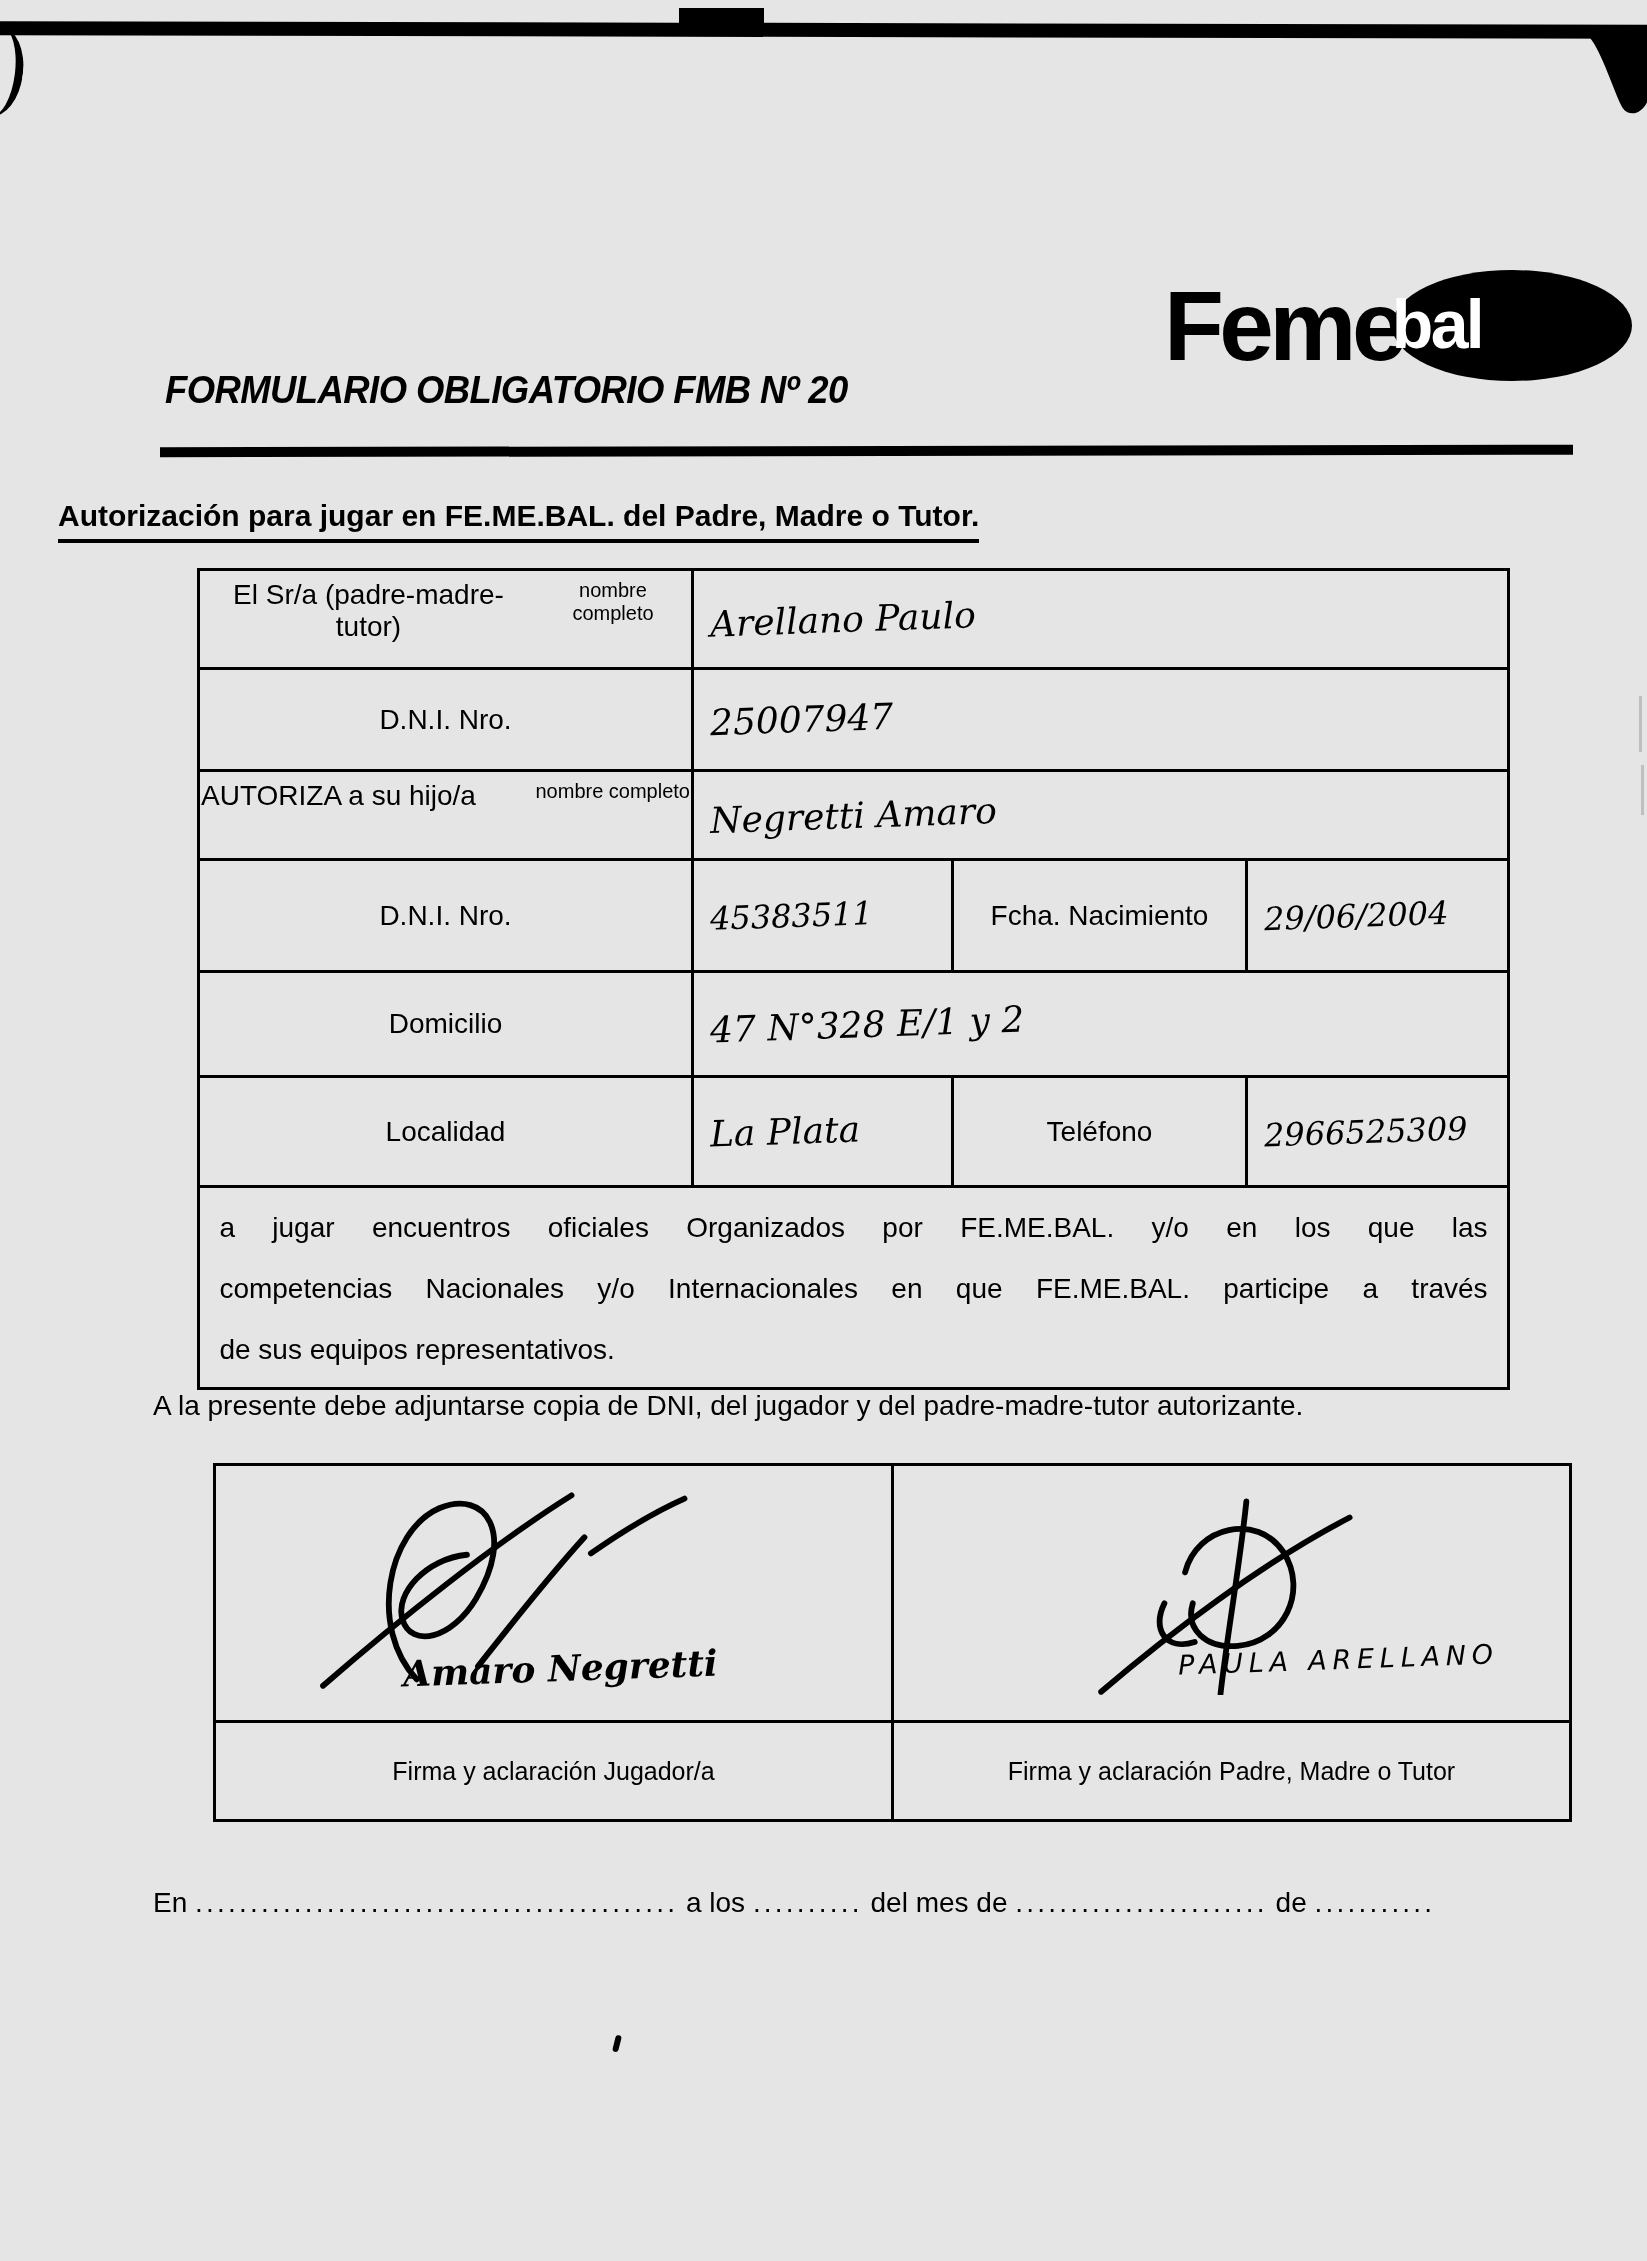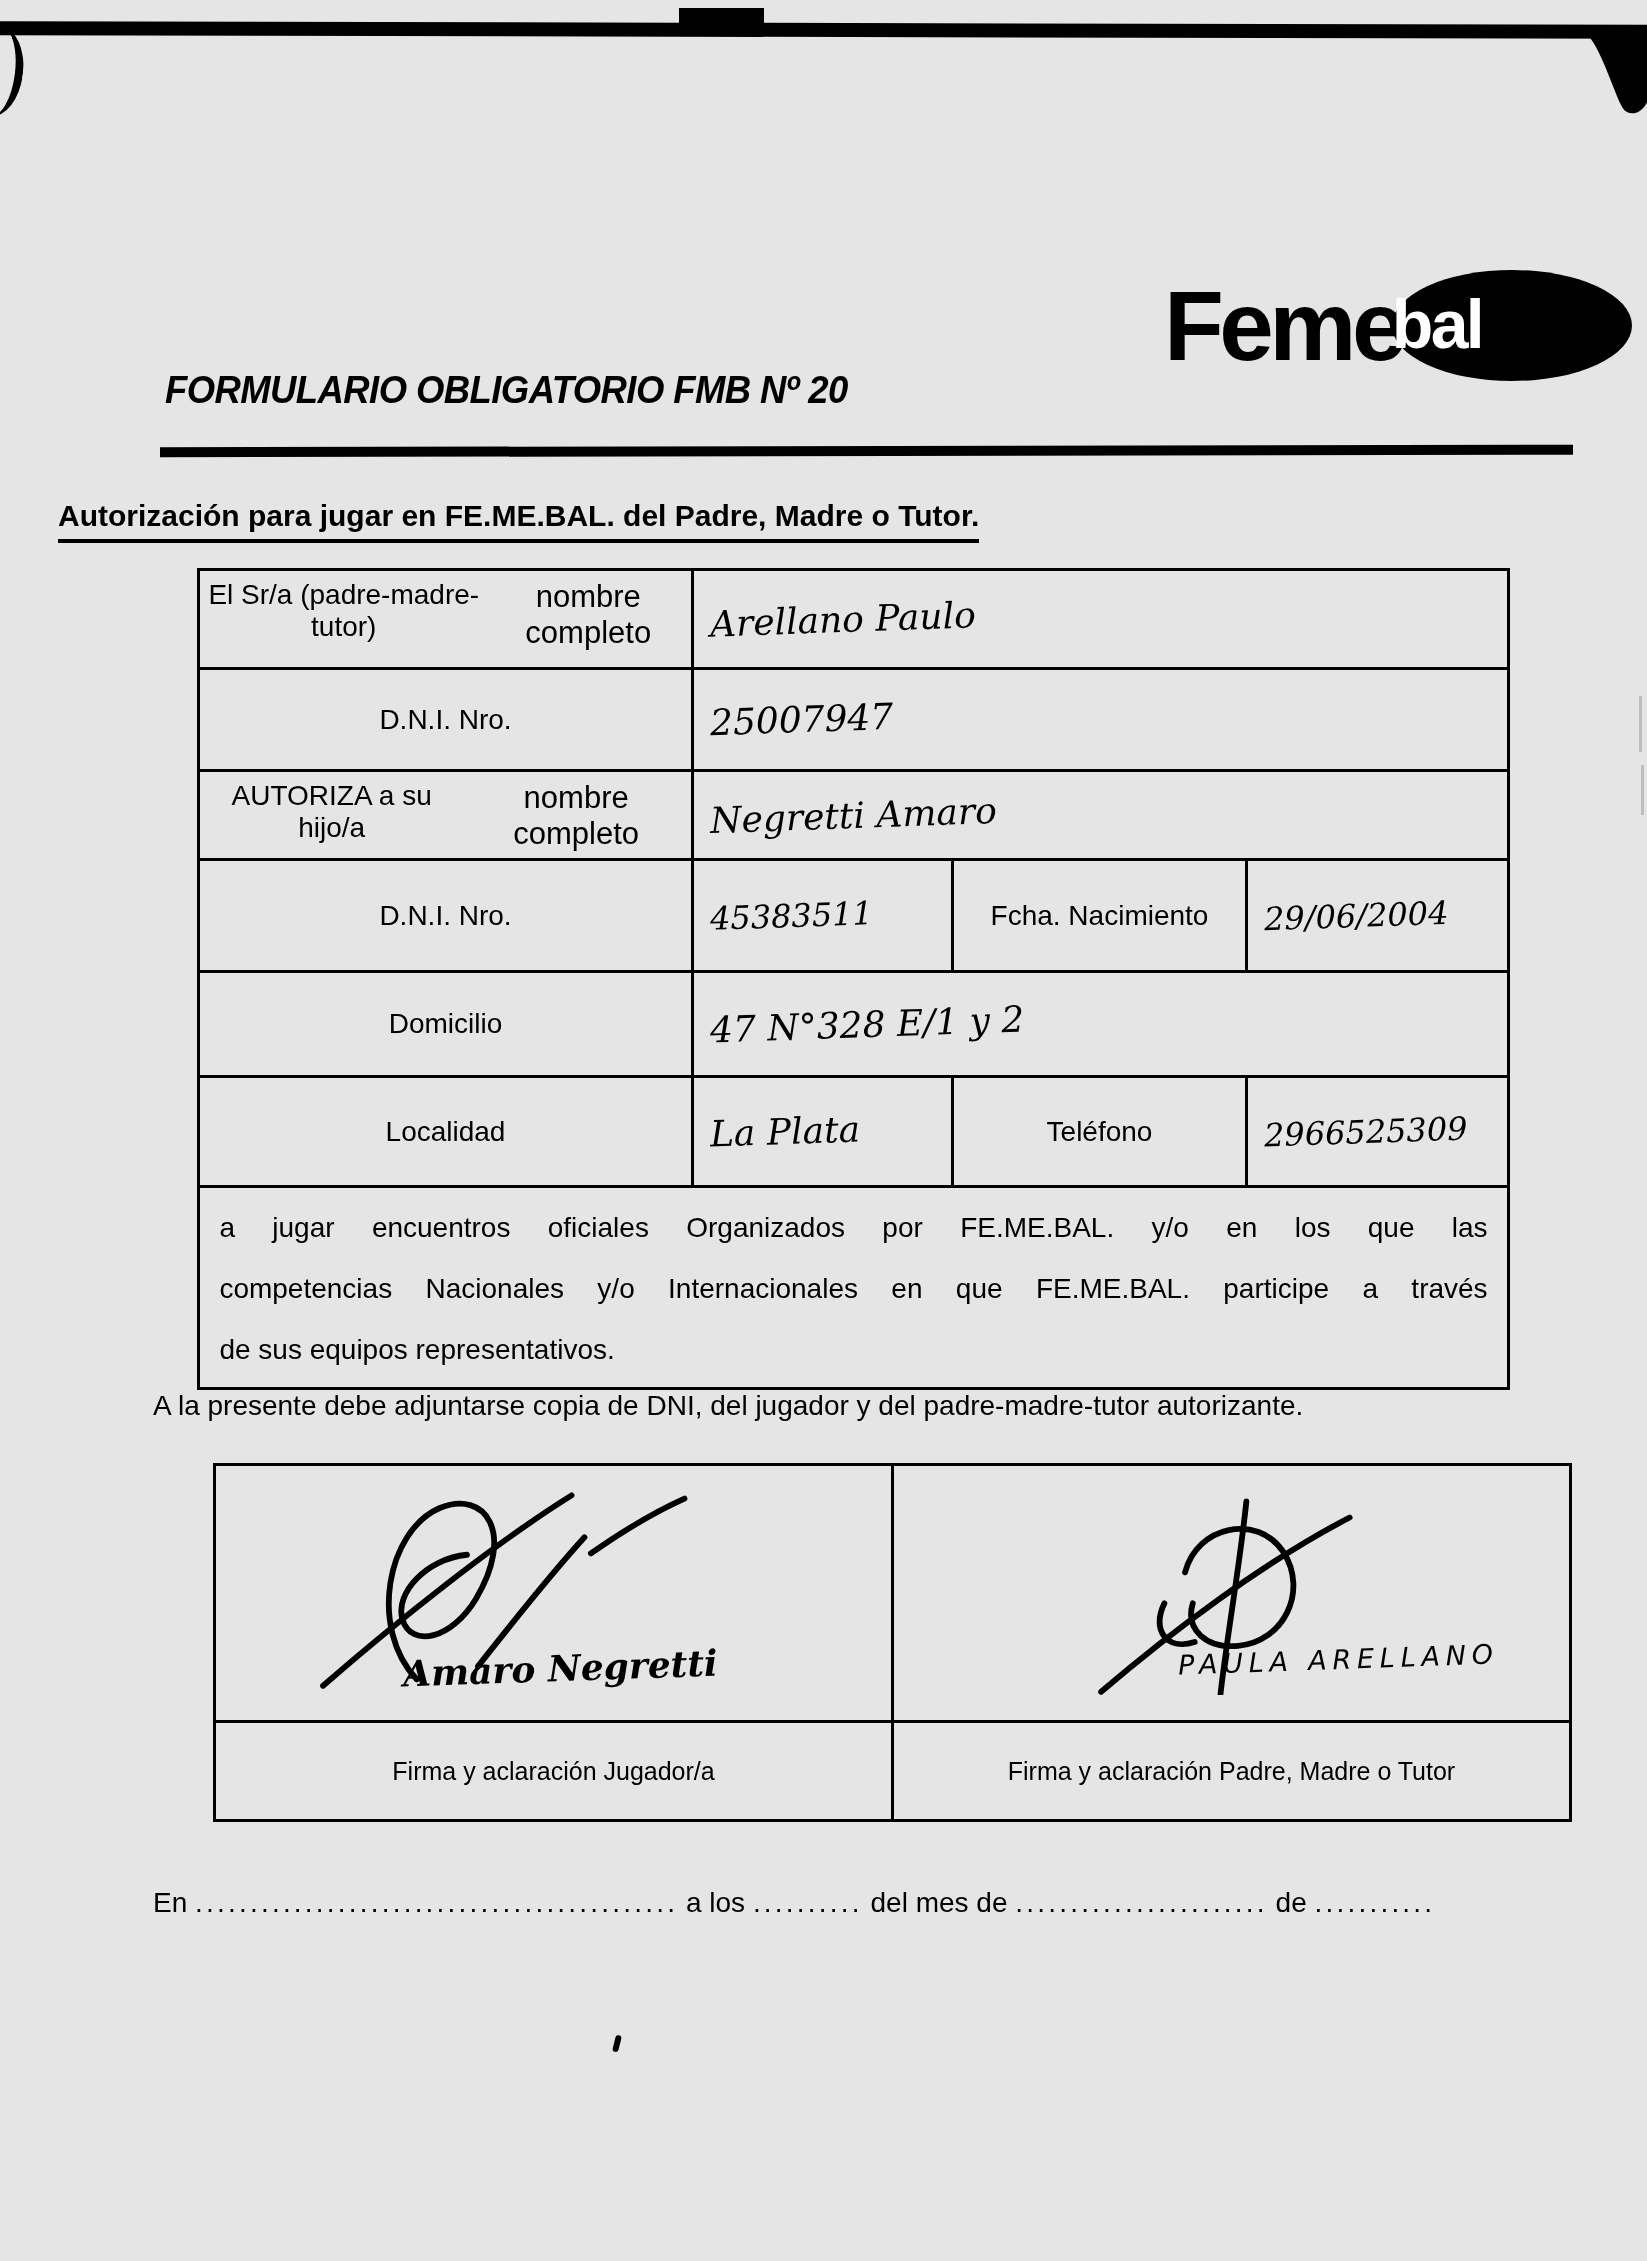--- a/index.html
+++ b/index.html
@@ -24,21 +24,21 @@
   
   .title{position:absolute;left:165px;top:369px;margin:0;font-size:38px;font-style:italic;font-weight:bold;letter-spacing:-0.6px;transform:scaleX(0.96);transform-origin:left;white-space:nowrap;}
   .rule{position:absolute;left:160px;top:446px;width:1413px;height:9.7px;background:#000;transform:rotate(-0.1deg);}
   .heading-wrap{position:absolute;left:58px;top:499px;width:1589px;}
   .heading{display:inline-block;font-size:30px;font-weight:bold;border-bottom:4.5px solid #000;padding-bottom:5.8px;}
   
   .form-table{position:absolute;left:197px;top:568px;width:1310px;border-collapse:collapse;table-layout:fixed;}
   .form-table td{border:3.2px solid #000;overflow:hidden;}
   .lbl{text-align:center;font-size:28px;vertical-align:middle;}
   .lbl-stack{display:flex;flex-direction:row;justify-content:space-between;height:100%;box-sizing:border-box;padding:6.5px 0 5.2px;}
-  .sub{font-size:31px;}
+  .sub{font-size:20px;}
   .val{padding-left:15.5px;vertical-align:middle;}
   .hand{font-family:"DejaVu Serif", serif;font-style:italic;font-size:36px;display:inline-block;transform:rotate(-2deg);white-space:nowrap;}
   .hand-sm{font-size:32px;}
   .r1 td{height:94px;} .r2 td{height:97px;} .r3 td{height:84px;}
   .r4 td{height:107px;} .r5 td{height:100px;} .r6 td{height:105px;}
   .para{height:181px;vertical-align:top;padding:9px 19.4px 6.5px 19.4px;font-size:28px;}
   .para-line{line-height:61px;text-align:justify;text-align-last:justify;}
   .para-line.last{text-align:left;text-align-last:left;}
   
   .note{position:absolute;left:153px;top:1390px;margin:0;font-size:28px;white-space:nowrap;}

